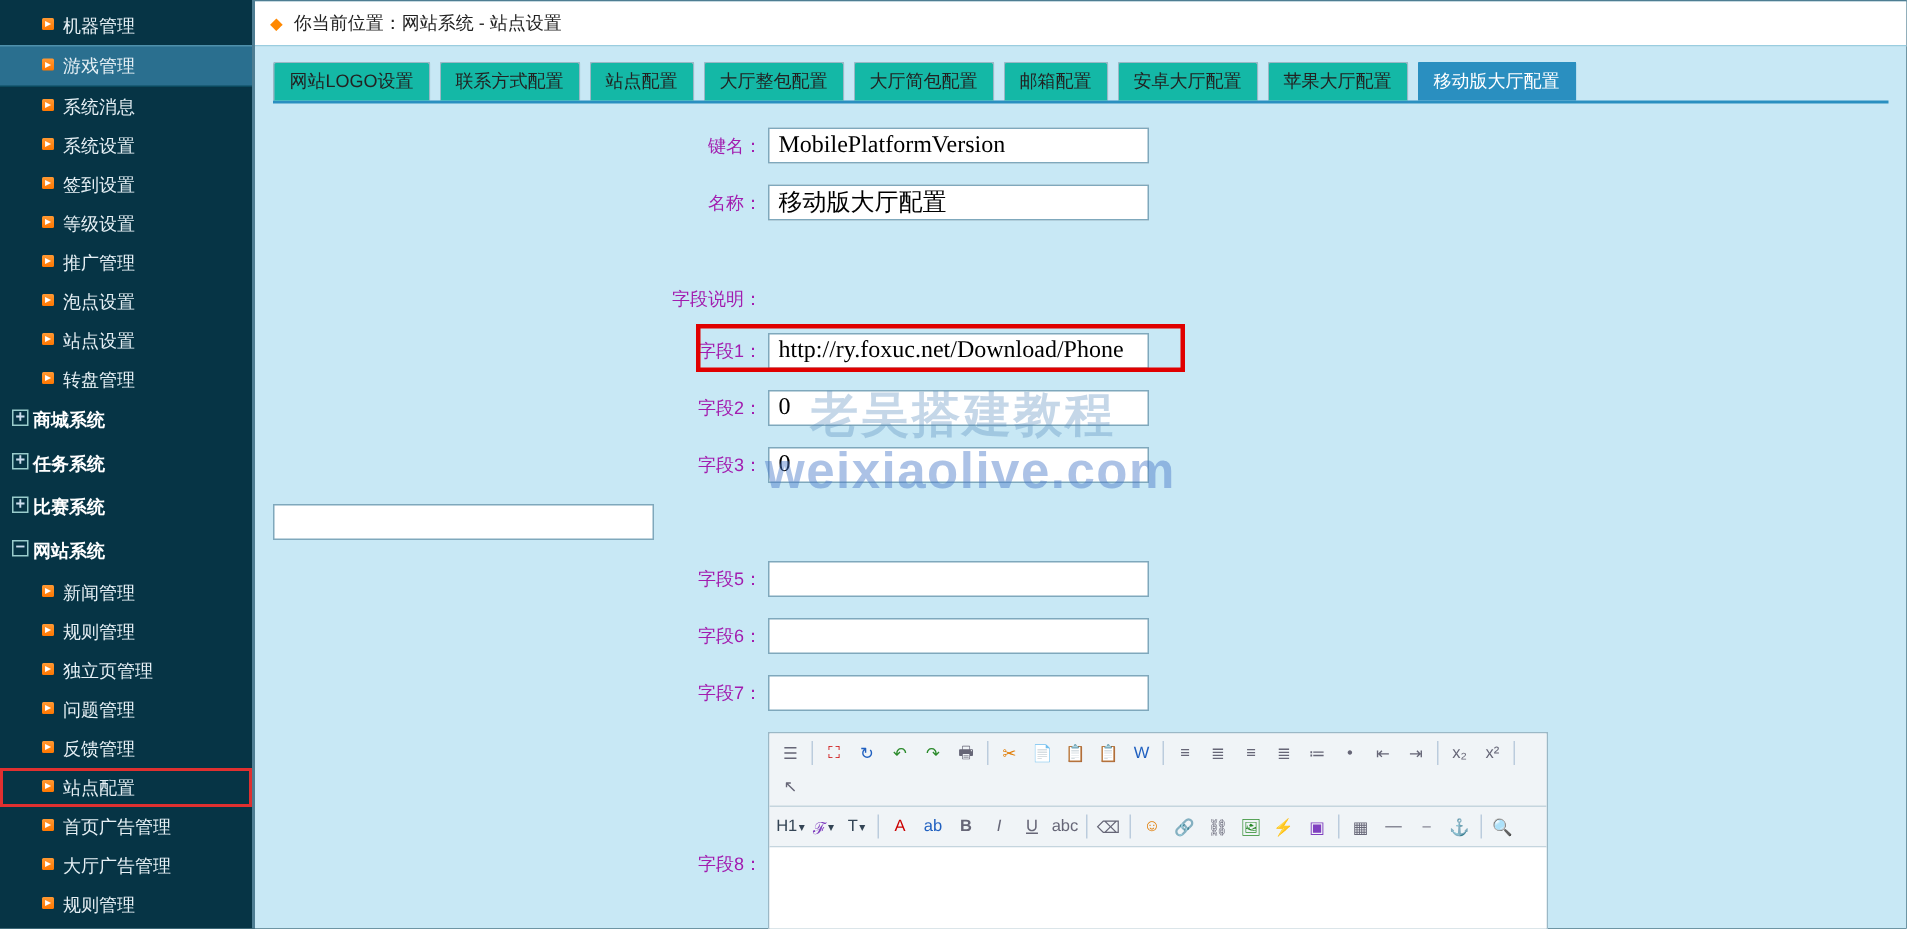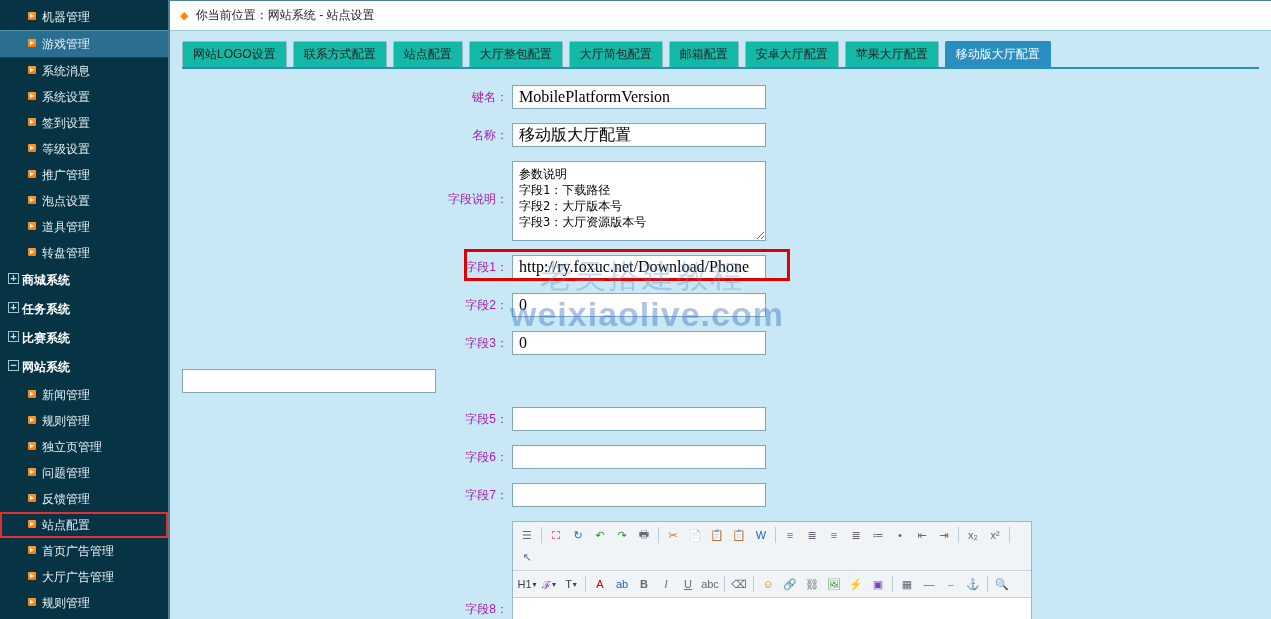--- a/index.html
+++ b/index.html
@@ -37,39 +37,39 @@
 
 
 .editor { width:520px; border:1px solid #9bb8c6; background:#fff; }
 .editor-toolbar { background:#f0f4f7; border-bottom:1px solid #c5d5de; padding:3px 4px; display:flex; flex-wrap:wrap; gap:2px; align-items:center; }
 .tb-btn { width:20px; height:20px; display:flex; align-items:center; justify-content:center; cursor:pointer; font-size:11px; color:#345; border-radius:2px; }
 .tb-sep { width:1px; height:16px; background:#bcd; margin:0 2px; }
 .tb-dd::after { content:"▾"; font-size:8px; margin-left:1px; color:#345; }
 .editor-body { min-height:70px; background:#fff; }
 
 
-.wm1 { position:absolute; left:540px; top:255px; font-size:32px; font-weight:normal; color:rgba(90,140,190,0.35); pointer-events:none; letter-spacing:2px; z-index:5; }
+.wm1 { position:absolute; left:540px; top:255px; font-size:32px; font-weight:bold; color:rgba(90,140,190,0.35); pointer-events:none; letter-spacing:2px; z-index:5; }
 .wm2 { position:absolute; left:510px; top:295px; font-size:34px; font-weight:bold; color:rgba(70,120,200,0.45); pointer-events:none; letter-spacing:1px; z-index:5;text-align:right; }
 .red { color:#cc0000; } .blue { color:#2060c0; } .green { color:#2a8a2a; } .orange{color:#e07a00;} .purple{color:#8040c0;} .gray{color:#667;}
 </style>
 </head>
 <body>
 
 <div class="app">
   <div class="sidebar">
     <div id="side-top">
         <div class="side-item"><span class="arrow-icon">▸</span><span>机器管理</span></div>
         <div class="side-item active"><span class="arrow-icon">▸</span><span>游戏管理</span></div>
         <div class="side-item"><span class="arrow-icon">▸</span><span>系统消息</span></div>
         <div class="side-item"><span class="arrow-icon">▸</span><span>系统设置</span></div>
         <div class="side-item"><span class="arrow-icon">▸</span><span>签到设置</span></div>
         <div class="side-item"><span class="arrow-icon">▸</span><span>等级设置</span></div>
         <div class="side-item"><span class="arrow-icon">▸</span><span>推广管理</span></div>
         <div class="side-item"><span class="arrow-icon">▸</span><span>泡点设置</span></div>
-        <div class="side-item"><span class="arrow-icon">▸</span><span>道具管理</span></div>
+        <div class="side-item"><span class="arrow-icon">▸</span><span>站点设置</span></div>
         <div class="side-item"><span class="arrow-icon">▸</span><span>转盘管理</span></div>
       </div>
     <div id="side-groups">
         <div class="side-group"><span class="grp-icon">+</span><span>商城系统</span></div>
         <div class="side-group"><span class="grp-icon">+</span><span>任务系统</span></div>
         <div class="side-group"><span class="grp-icon">+</span><span>比赛系统</span></div>
         <div class="side-group"><span class="grp-icon">−</span><span>网站系统</span></div>
       </div>
     <div id="side-web">
         <div class="side-item"><span class="arrow-icon">▸</span><span>新闻管理</span></div>
@@ -110,24 +110,20 @@
           <input class="form-input" value="MobilePlatformVersion" style="">
         </div>
 
         <div class="form-row">
           <div class="form-label">名称：</div>
           <input class="form-input" value="移动版大厅配置" style="">
         </div>
 
         <div class="form-row">
           <div class="form-label" style="padding-top:30px;">字段说明：</div>
-          <textarea class="form-textarea" id="desc-ta" style="">参数说明
-字段1：下载路径
-字段2：大厅版本号
-字段3：大厅资源版本号</textarea>
         </div>
 
         <div class="form-row hl-row">
           <div class="hl-box"></div>
           <div class="form-label">字段1：</div>
           <input class="form-input" value="http://ry.foxuc.net/Download/Phone" style="">
         </div>
 
         <div class="form-row">
           <div class="form-label">字段2：</div>

